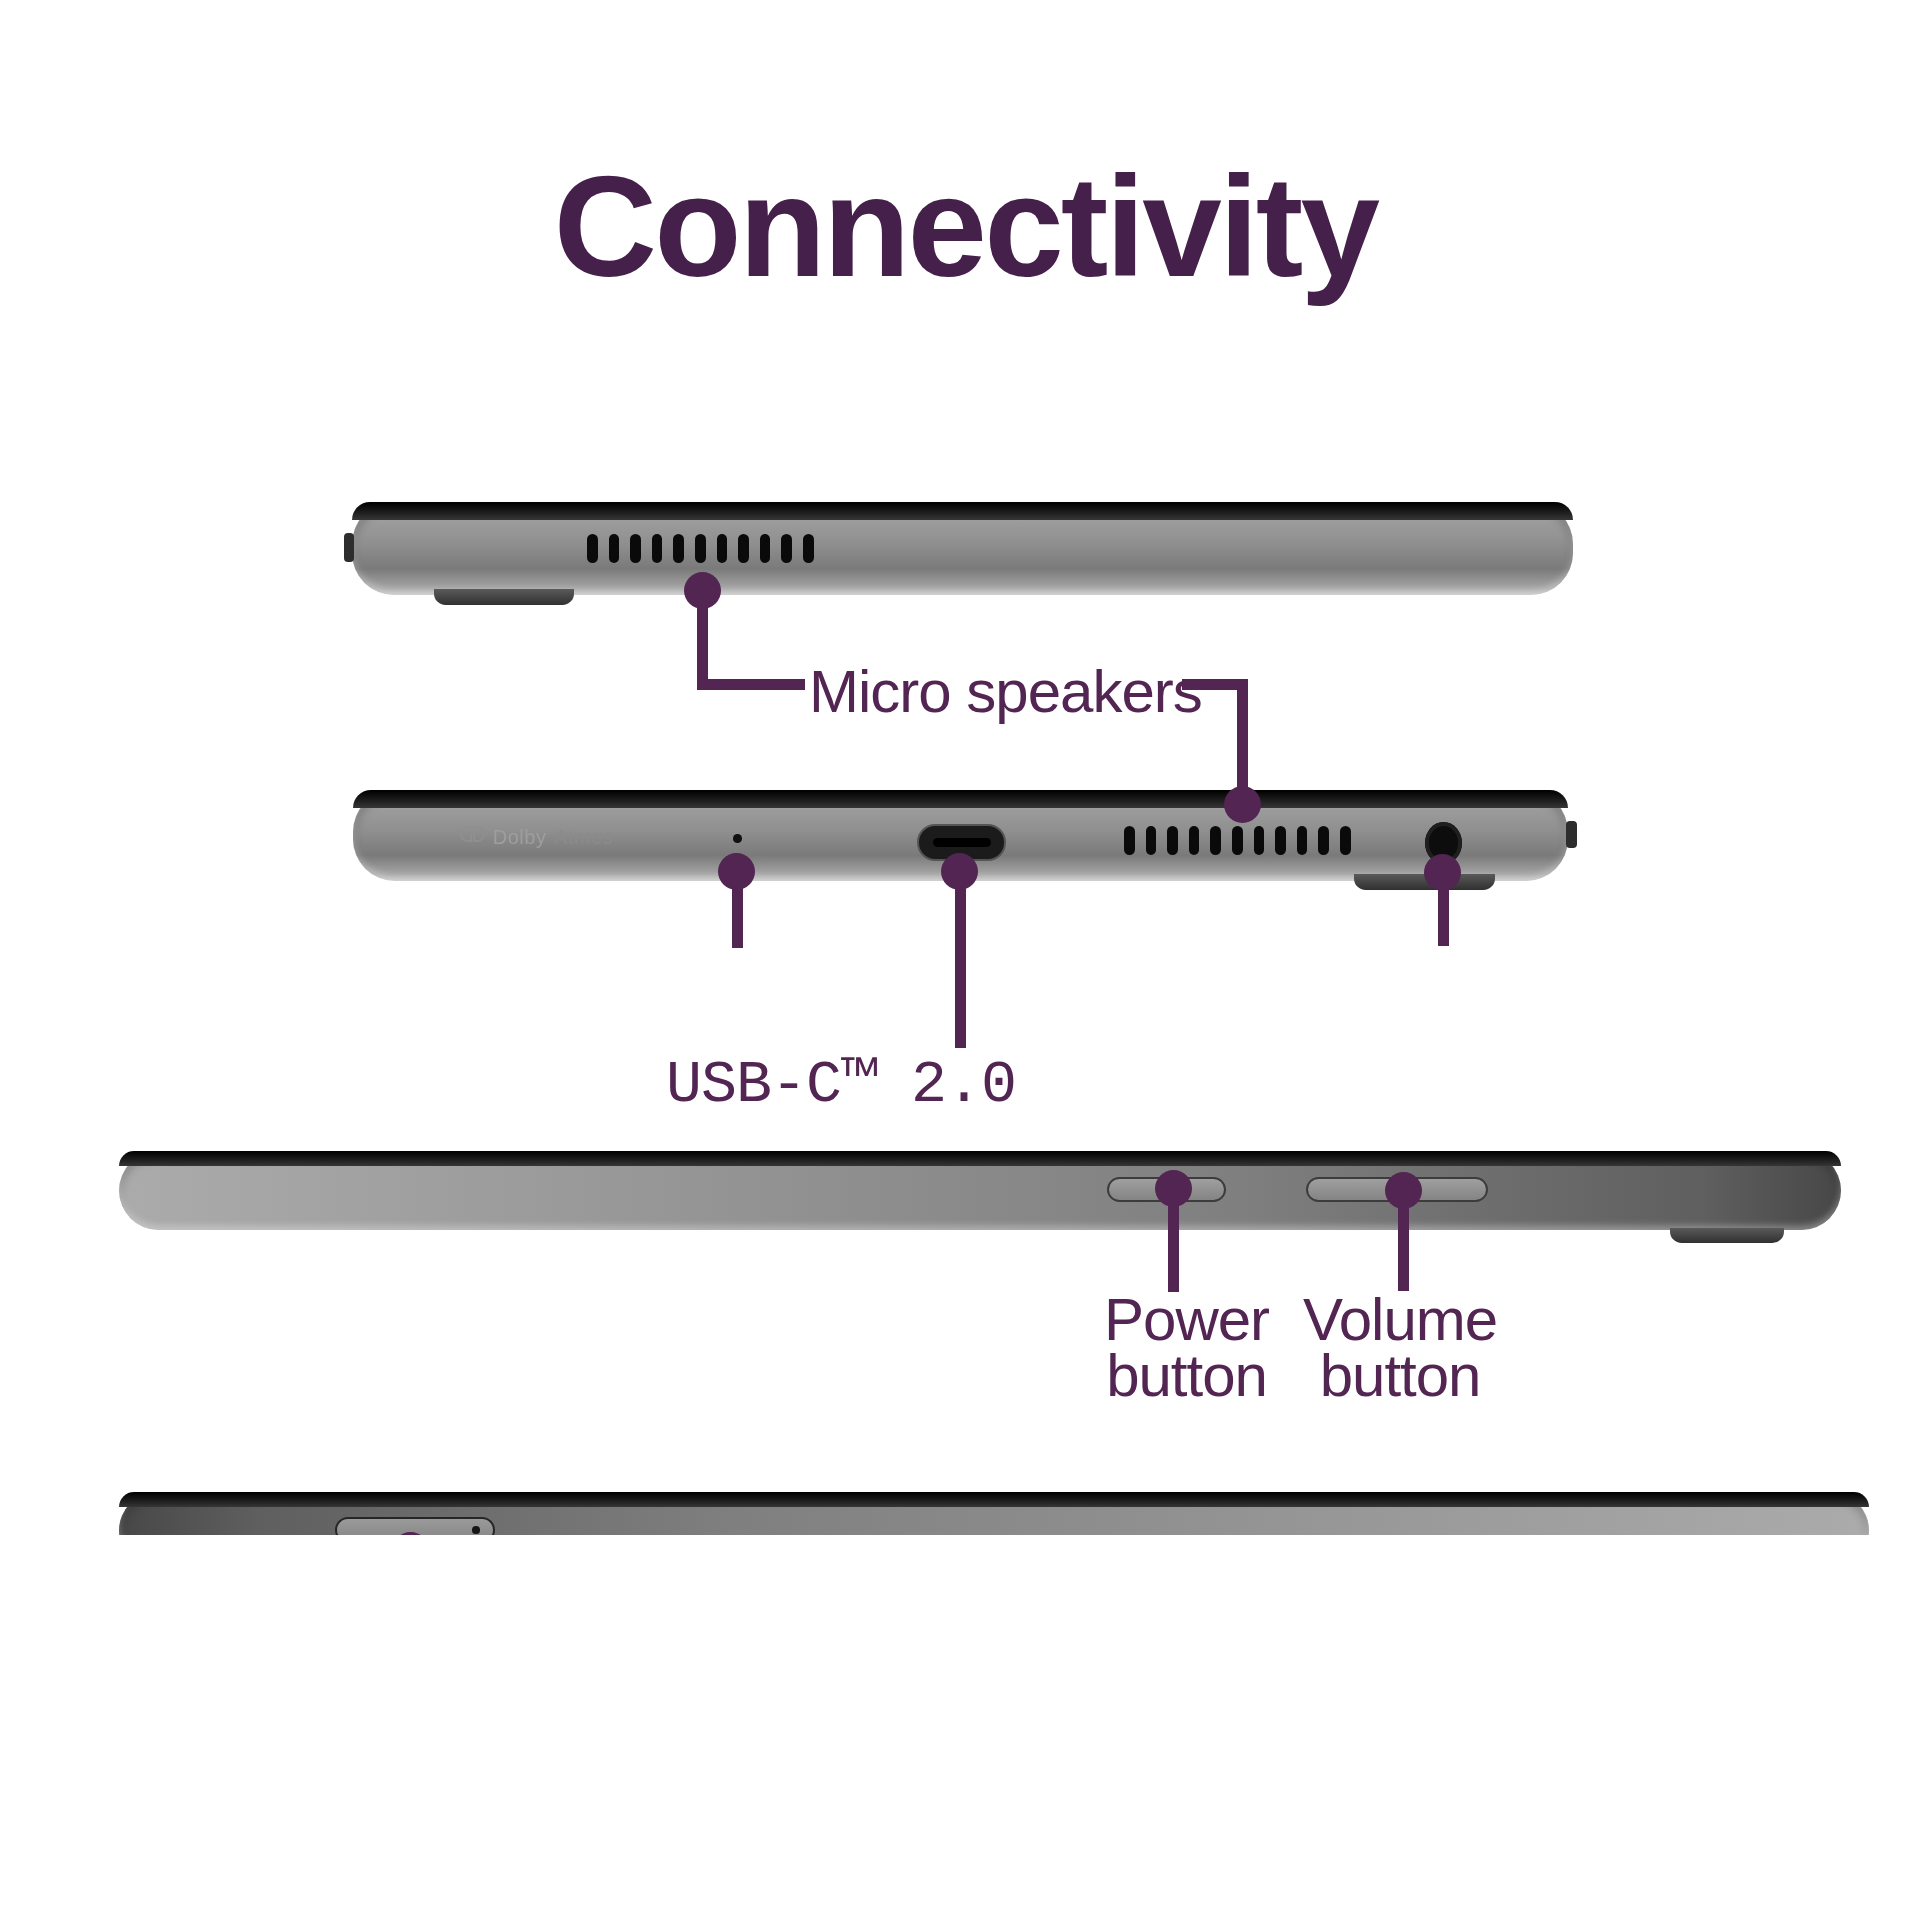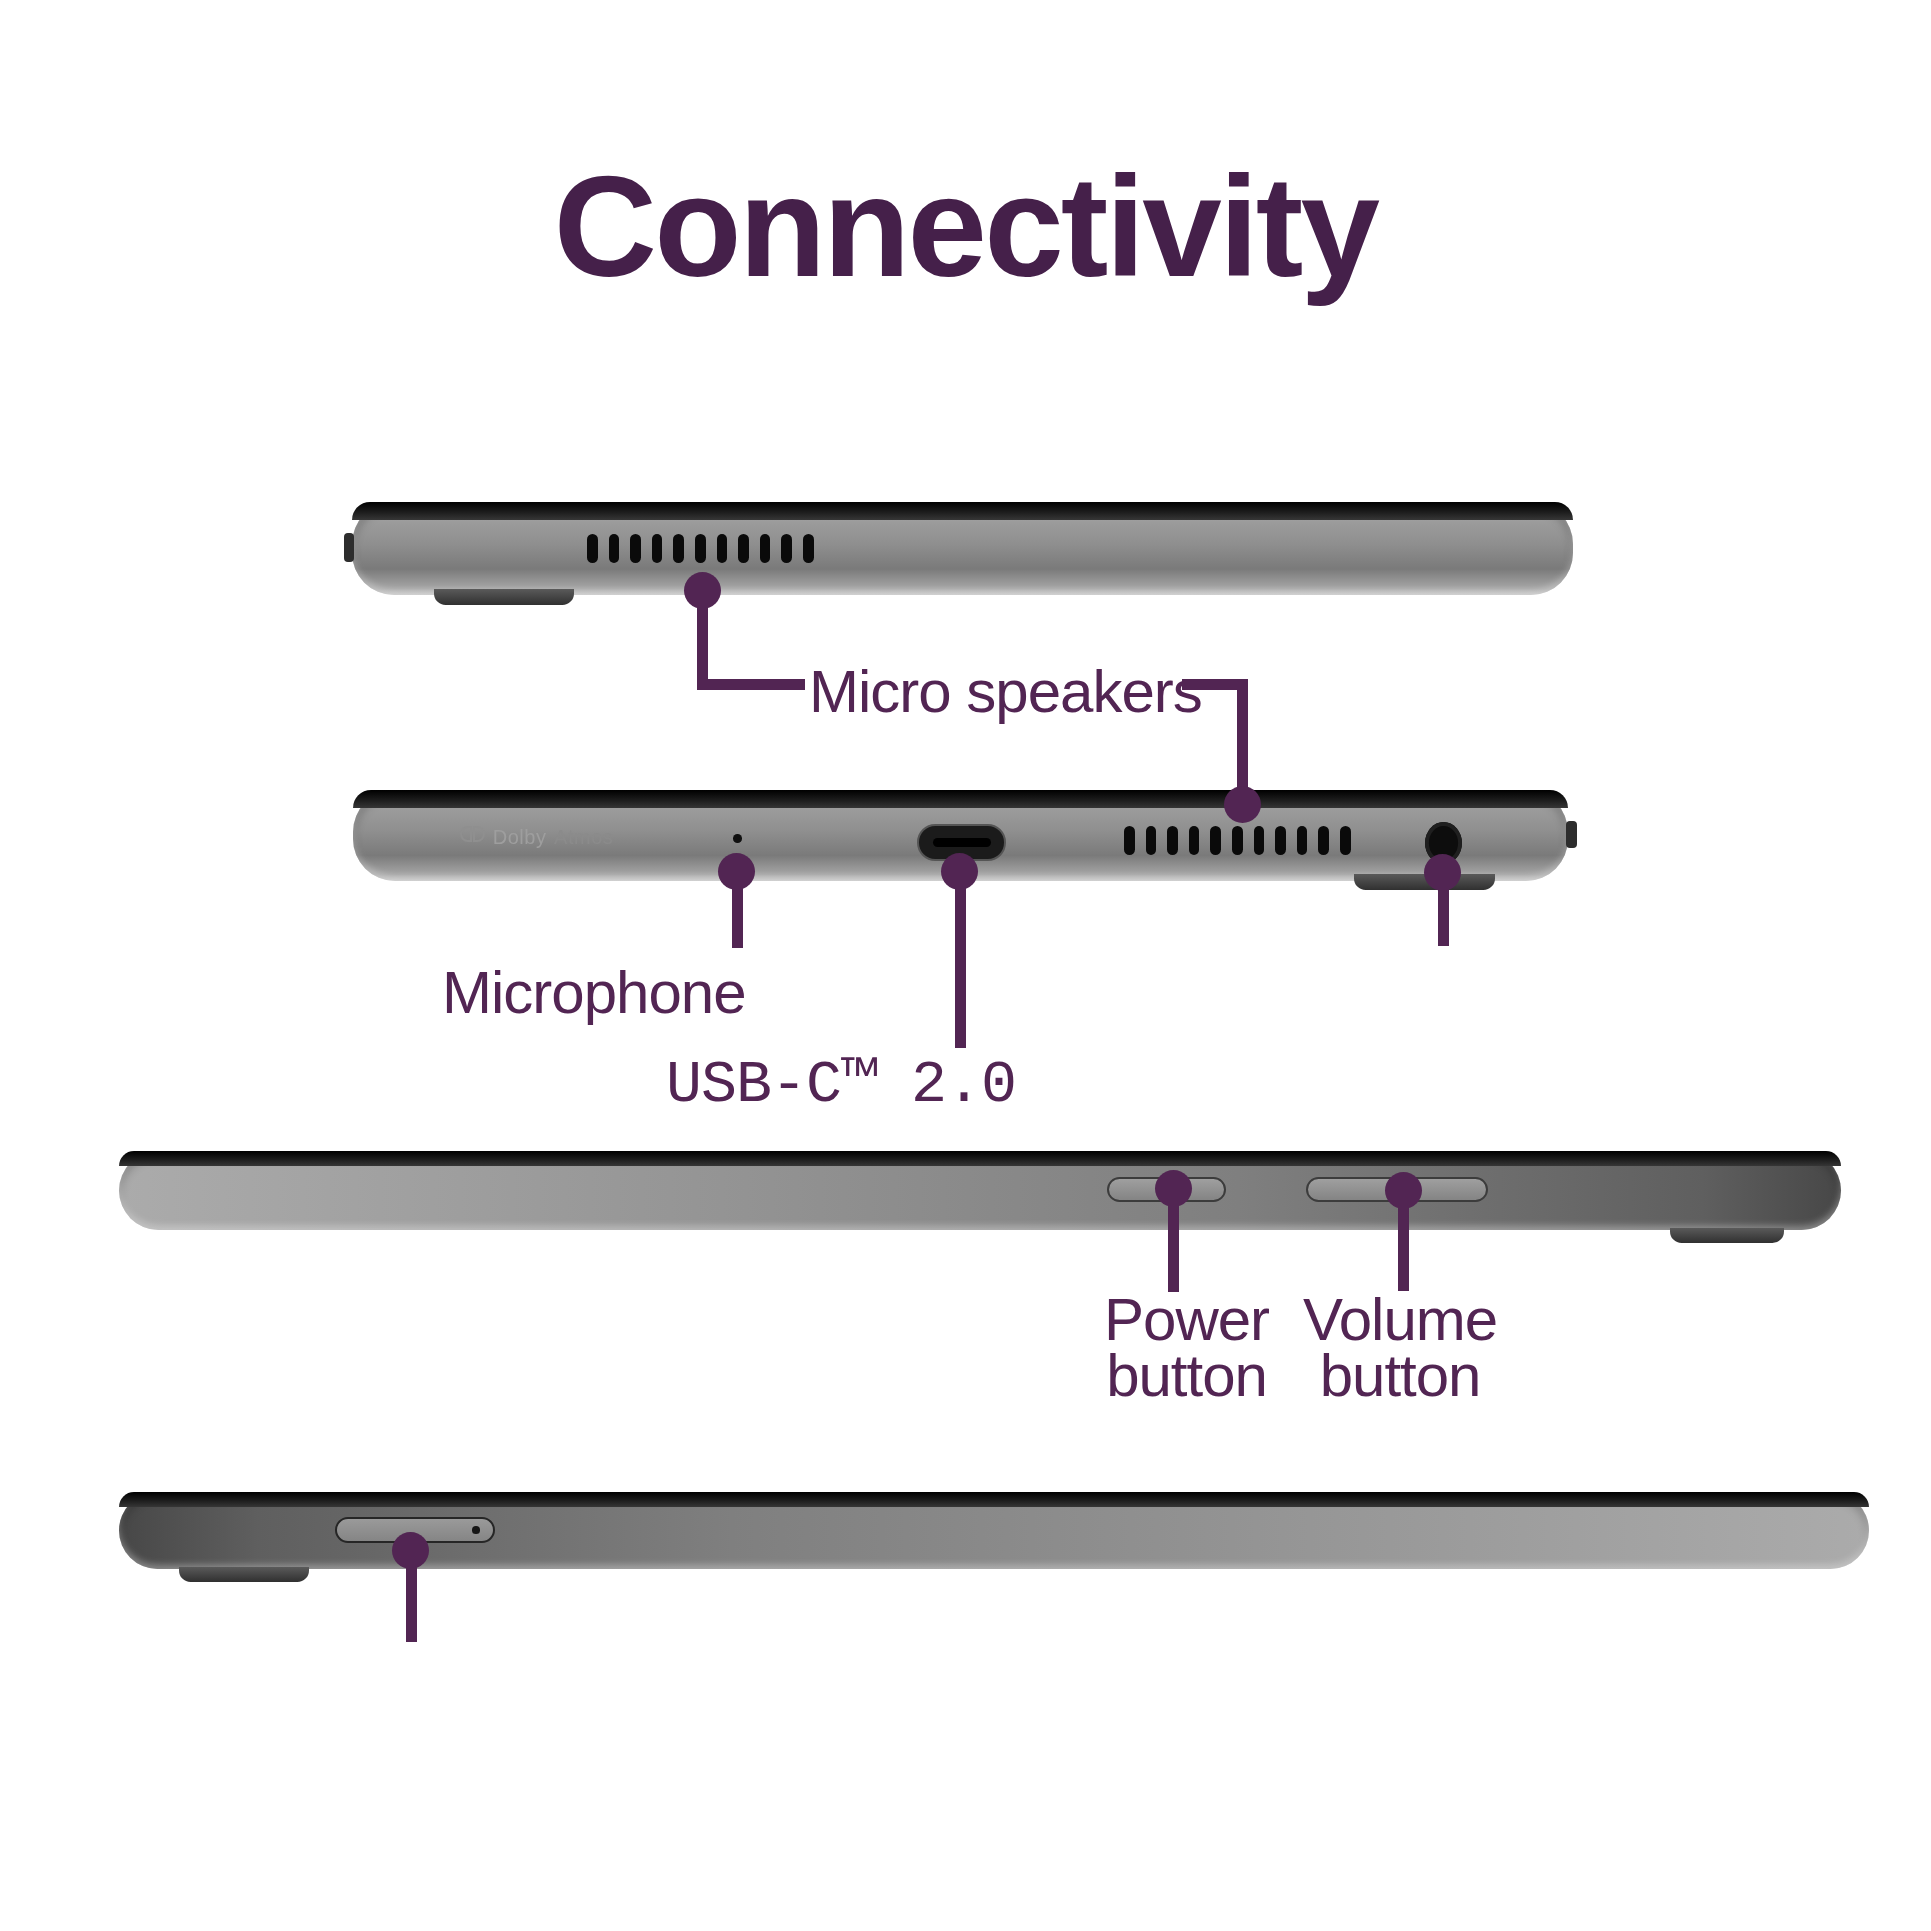--- a/index.html
+++ b/index.html
@@ -1,17 +1,17 @@
 <!DOCTYPE html>
 <html style="--accent: #522553; --title: #45204a;"><head>
 <meta charset="utf-8">
 <style>
   html,body{margin:0;padding:0;background:#ffffff;}
   .canvas{
-    position:relative;width:1931px;height:1931px;background:#ffffff;overflow:hidden;
+    position:relative;width:1931px;height:1535px;background:#ffffff;overflow:hidden;
     font-family:"Liberation Sans","DejaVu Sans",sans-serif;
     border-radius:25px;
   }
   
   .title{
     position:absolute;left:0;top:145px;width:1931px;text-align:center;
     font-size:143px;font-weight:800;letter-spacing:-2.9px;color:var(--title,#45204a);
   }
   
   .tab{
@@ -144,21 +144,20 @@
   <div class="dot" style="left:684px;top:572px;"></div>
   <div class="vline" style="left:697px;top:590px;height:99px;"></div>
   <div class="hline" style="left:697px;top:679px;width:108px;"></div>
   <div class="lbl" style="left:809px;top:658px;">Micro speakers</div>
   <div class="hline" style="left:1182px;top:679px;width:66px;"></div>
   <div class="vline" style="left:1237px;top:679px;height:126px;"></div>
   <div class="dot" style="left:1224px;top:786px;"></div>
 
   <div class="dot" style="left:718px;top:853px;"></div>
   <div class="vline" style="left:732px;top:871px;height:77px;"></div>
-  <div class="lbl" style="left:442px;top:959px;">Microphone</div>
 
   <div class="dot" style="left:941px;top:853px;"></div>
   <div class="vline" style="left:955px;top:871px;height:177px;"></div>
   <div class="lbl" style="left:666px;top:1051px;font-family:Liberation Mono, monospace;">USB-C™ 2.0</div>
 
   <div class="dot" style="left:1424px;top:854px;"></div>
   <div class="vline" style="left:1438px;top:873px;height:73px;"></div>
 
   <div class="dot" style="left:1155px;top:1170px;"></div>
   <div class="vline" style="left:1168px;top:1189px;height:103px;"></div>

